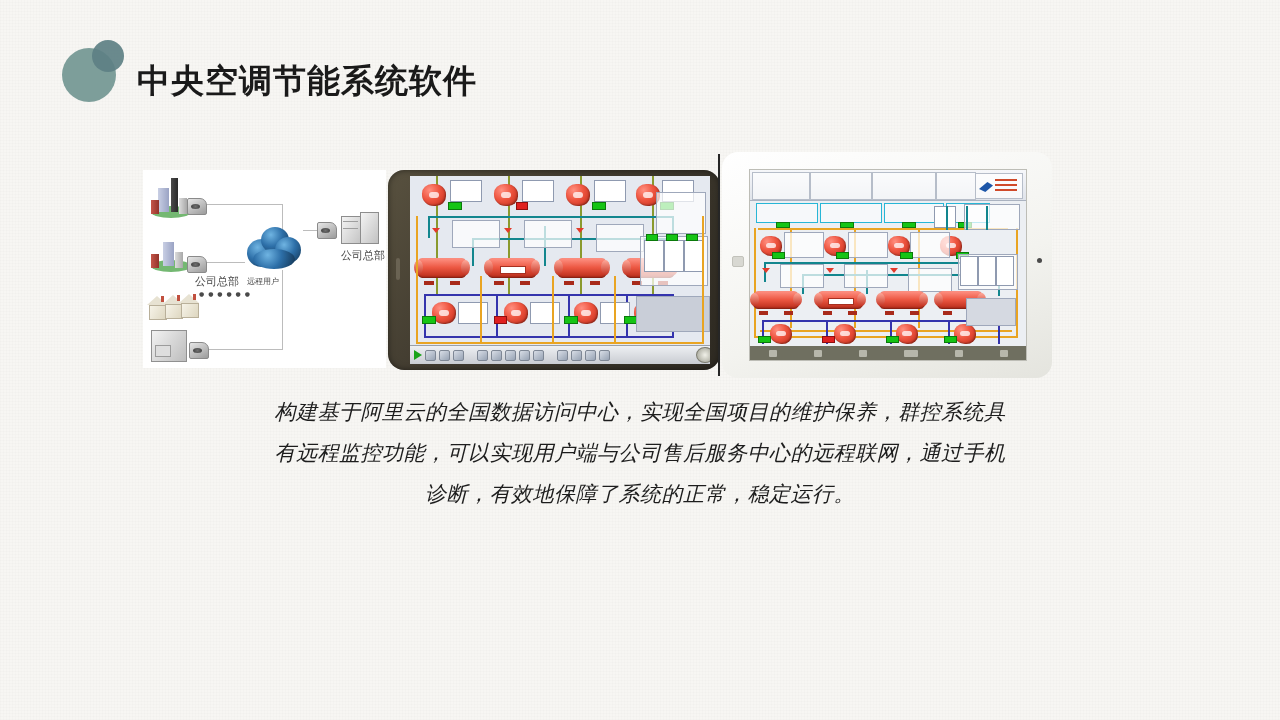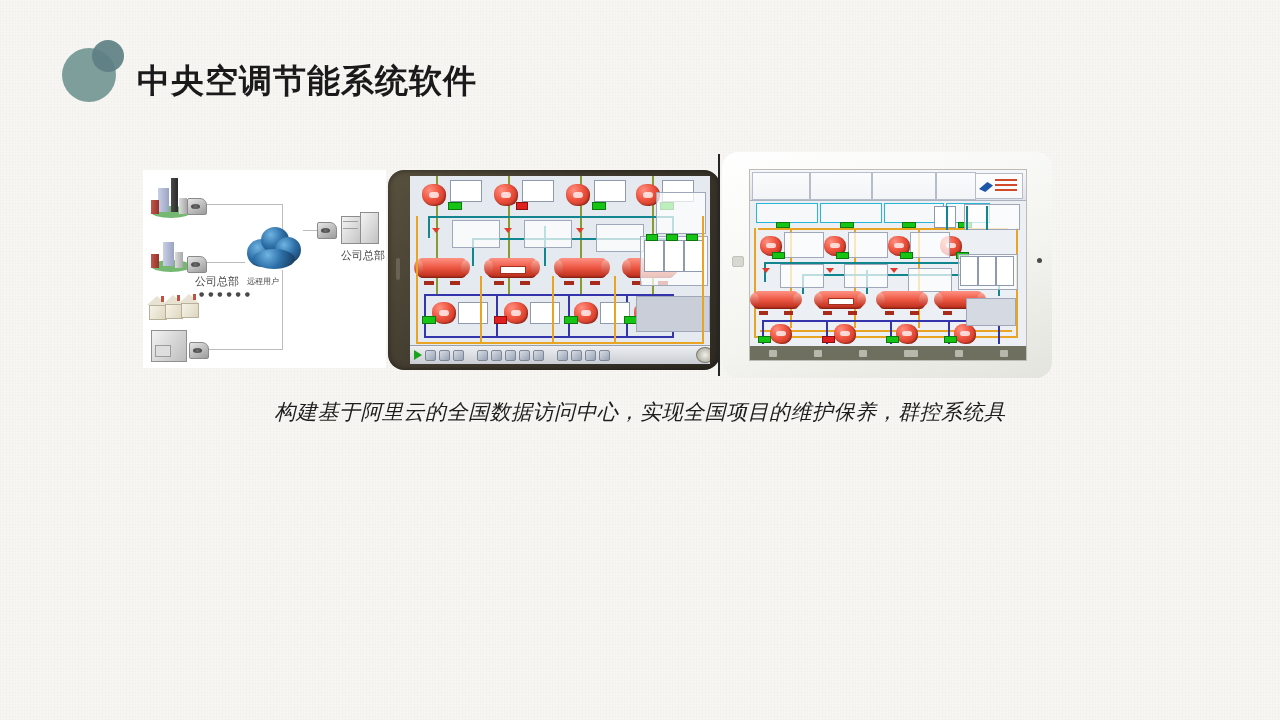--- a/index.html
+++ b/index.html
@@ -589,13 +589,15 @@
         <div class="ni" style="width:14px;"></div>
         <div class="ni"></div>
         <div class="ni"></div>
       </div>
     </div>
   </div>
 </div>
 
 <div id="caption">
   <div>构建基于阿里云的全国数据访问中心，实现全国项目的维护保养，群控系统具</div>
+  <div>有远程监控功能，可以实现用户端与公司售后服务中心的远程联网，通过手机</div>
+  <div>诊断，有效地保障了系统的正常，稳定运行。</div>
 </div>
 
 </body></html>

